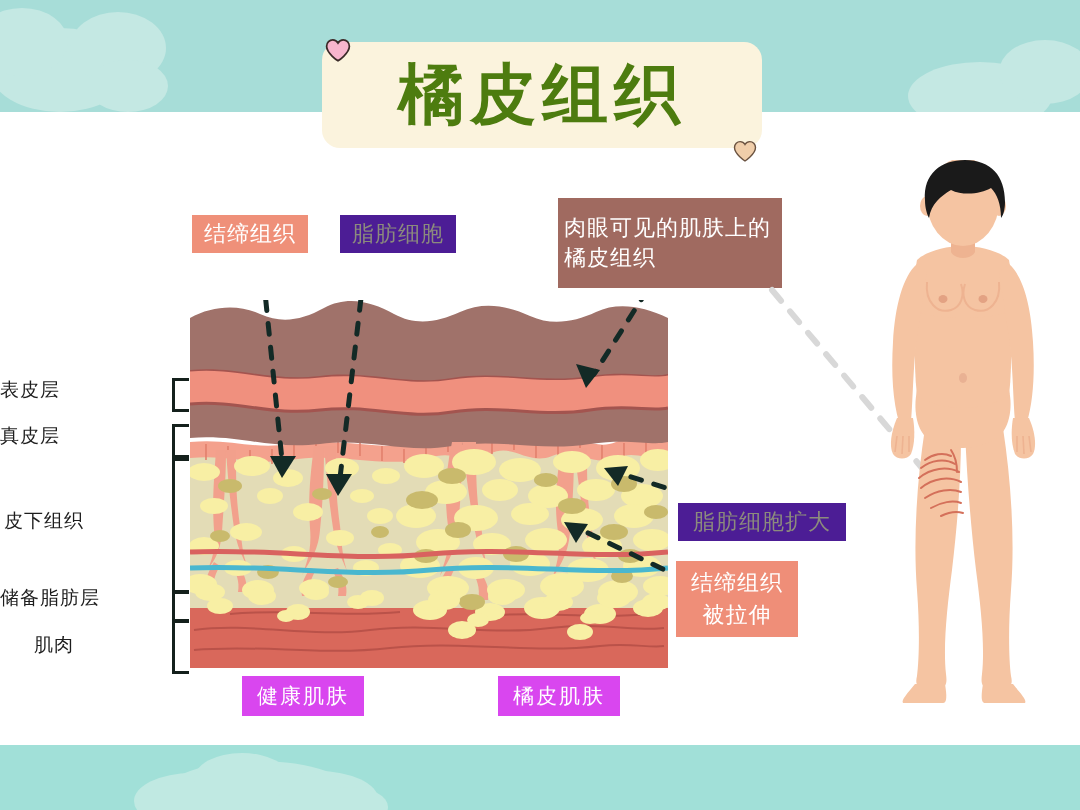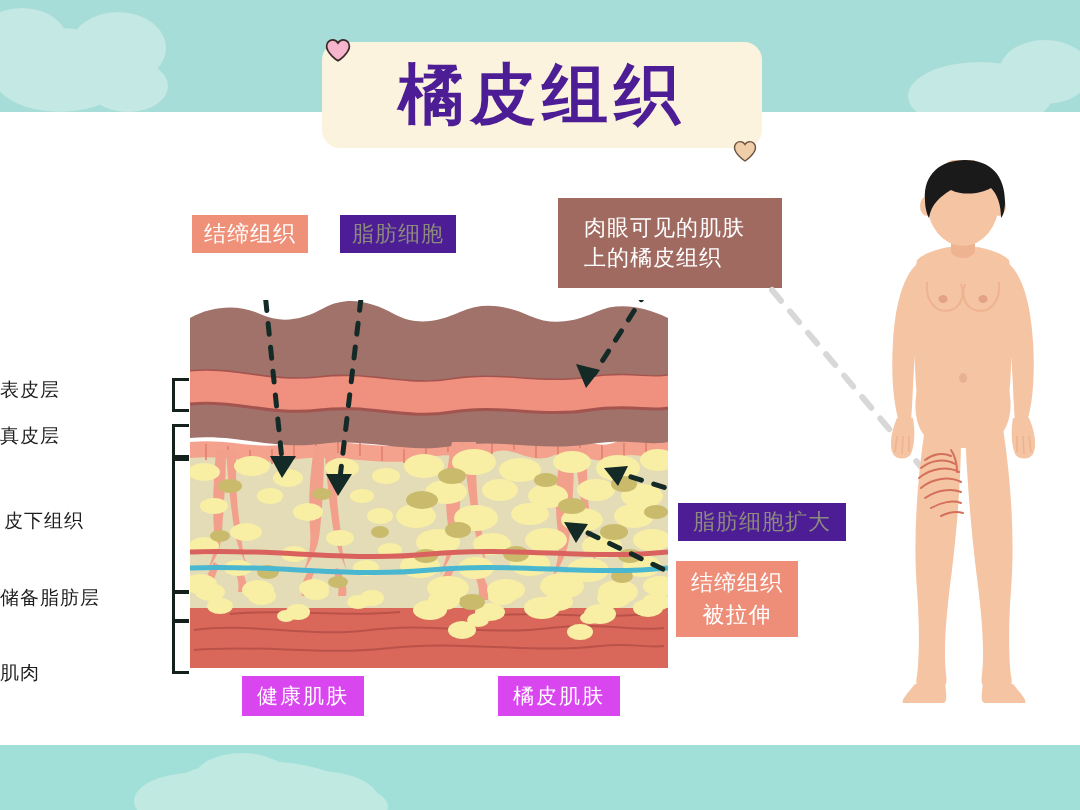--- a/index.html
+++ b/index.html
@@ -16,40 +16,40 @@
   .band.bottom{top:745px;height:65px;background:#a1e0d8;}
 
   
   .title-card{
     position:absolute;left:322px;top:42px;width:440px;height:106px;
     background:#fbf3dd;border-radius:18px;
   }
   .title-text{
     position:absolute;left:322px;top:42px;width:440px;height:106px;
     display:flex;align-items:center;justify-content:center;
-    color:#4c1d95;font-size:66px;font-weight:bold;letter-spacing:6px;
+    color:#4d7c0f;font-size:66px;font-weight:bold;letter-spacing:6px;
     font-family:"DejaVu Sans","Liberation Sans",sans-serif;
   }
   .heart{position:absolute;width:26px;height:24px;}
   .heart svg{width:100%;height:100%;display:block;}
   .heart.h1{left:325px;top:38px;}
   .heart.h2{left:733px;top:140px;width:24px;height:22px;}
 
   
   .tag{
     position:absolute;box-sizing:border-box;
     display:flex;align-items:center;justify-content:center;
     font-size:22px;line-height:30px;letter-spacing:1px;
     font-family:"DejaVu Sans","Liberation Sans",sans-serif;
     white-space:pre-line;
   }
   .tag-connective{left:192px;top:215px;width:116px;height:38px;background:#ef9079;color:#ffffff;}
   .tag-fatcell{left:340px;top:215px;width:116px;height:38px;background:#4c1d95;color:#8c8b7d;}
   .tag-visible{left:558px;top:198px;width:224px;height:90px;background:#a06a60;color:#ffffff;
-    justify-content:flex-start;text-align:left;padding:10px 26px;align-items:center;}
+    justify-content:flex-start;text-align:left;padding:10px 6px;align-items:center;}
   .tag-expand{left:678px;top:503px;width:168px;height:38px;background:#4c1d95;color:#8c8b7d;}
   .tag-stretch{left:676px;top:561px;width:122px;height:76px;background:#ef8e78;color:#ffffff;
     flex-direction:column;line-height:32px;}
 
   
   .caption{
     position:absolute;display:flex;align-items:center;justify-content:center;
     background:#d946ef;color:#ffffff;font-size:21px;letter-spacing:2px;
     font-family:"DejaVu Sans","Liberation Sans",sans-serif;
   }
@@ -59,21 +59,21 @@
   
   .axis-label{
     position:absolute;text-align:left;color:#1d1d1d;font-size:19px;
     font-family:"DejaVu Sans","Liberation Sans",sans-serif;letter-spacing:1px;
     white-space:nowrap;
   }
   .al-0{left:0px;top:377px;width:166px;}
   .al-1{left:0px;top:423px;width:166px;}
   .al-2{left:4px;top:508px;width:166px;}
   .al-3{left:0px;top:585px;width:166px;}
-  .al-4{left:0px;top:660px;width:166px;}
+  .al-4{left:0px;top:632px;width:166px;padding-left:34px;}
 
   .bracket{position:absolute;border:3.5px solid #14201c;border-right:none;}
   .br-0{left:172px;top:378px;width:14px;height:28px;}
   .br-1{left:172px;top:424px;width:14px;height:28px;}
   .br-2{left:172px;top:458px;width:14px;height:130px;}
   .br-3{left:172px;top:590px;width:14px;height:26px;}
   .br-4{left:172px;top:620px;width:14px;height:48px;}
 
   
   .diagram{position:absolute;left:190px;top:300px;width:478px;height:368px;}

